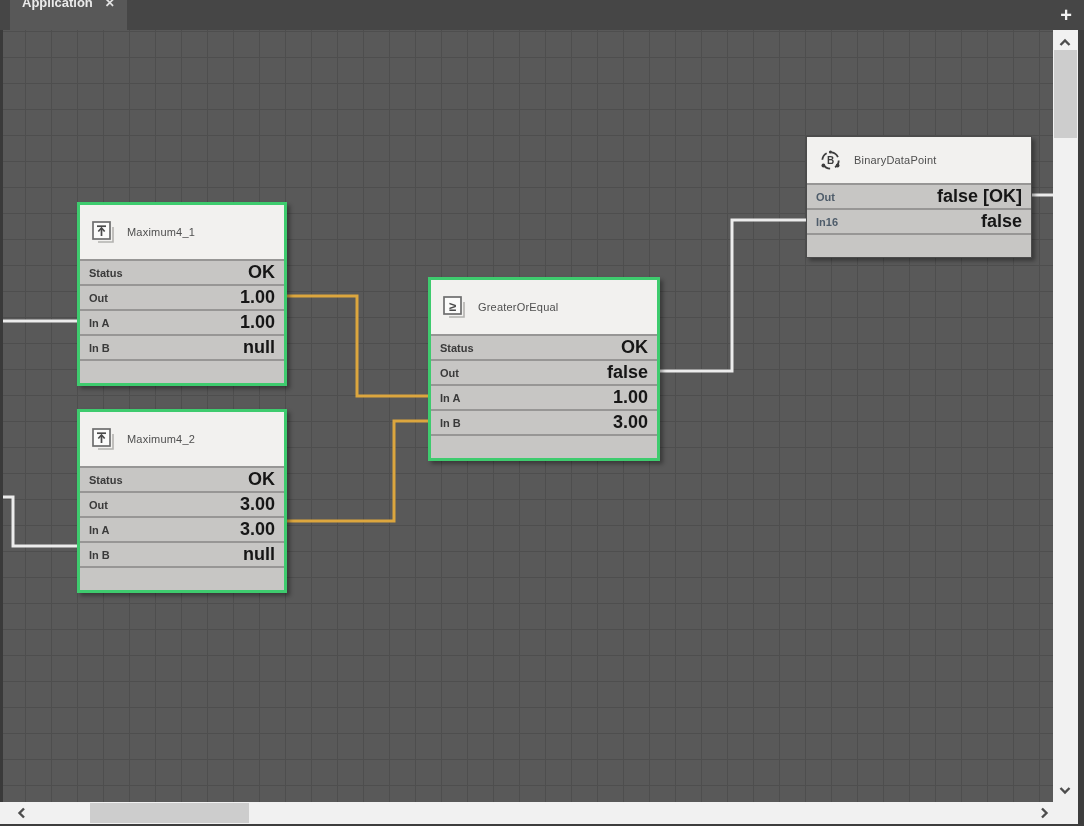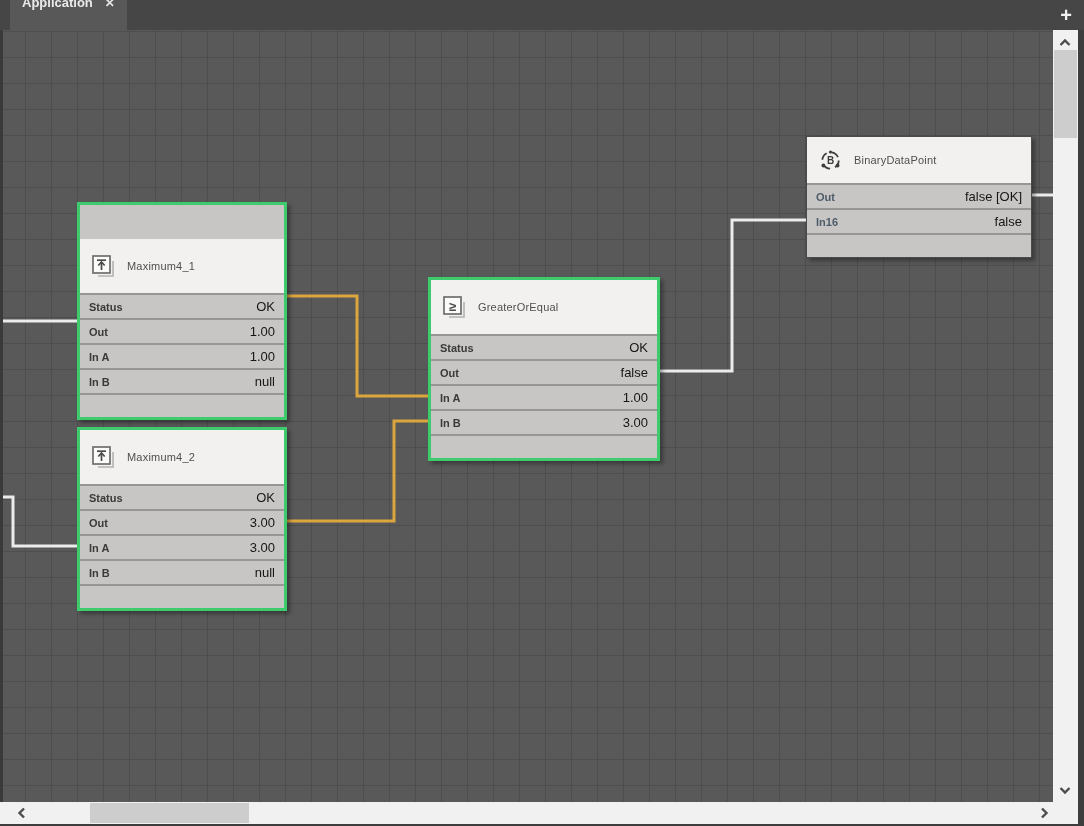--- a/index.html
+++ b/index.html
@@ -50,21 +50,21 @@
     padding-left:11px;box-sizing:border-box;
   }
   .node-title{font-size:11px;color:#4f4f4f;letter-spacing:0.2px;}
   .node-icon{width:25px;height:25px;display:inline-block;flex:0 0 auto;}
   .node-row{
     height:25px;box-sizing:border-box;border-top:2px solid #979695;
     display:flex;align-items:center;justify-content:space-between;
     padding:0 9px;background:#c7c6c4;
   }
   .slot-label{font-size:11px;font-weight:bold;color:#3a3a3a;}
-  .slot-value{font-size:13px;font-weight:normal;color:#161616;}
+  .slot-value{font-size:18px;font-weight:bold;color:#161616;}
   .bdp .slot-label{color:#4e5c6a;}
   .node-footer{height:24px;box-sizing:border-box;border-top:2px solid #979695;background:#c7c6c4;}
   
   .vscroll{
     position:absolute;left:1053px;top:30px;width:25px;height:772px;
     background:#f1f1f1;
   }
   .vscroll .arrow-up{position:absolute;left:4px;top:5px;}
   .vscroll .arrow-down{position:absolute;left:4px;bottom:4px;}
   .vthumb{position:absolute;left:1px;top:20px;width:23px;height:88px;background:#cdcdcd;}
@@ -93,21 +93,21 @@
 <svg class="wire-layer" width="1084" height="826">
   <polyline class="wire" points="3,321 77,321" stroke="#ececec"></polyline>
   <polyline class="wire" points="3,497 13,497 13,546 77,546" stroke="#ececec"></polyline>
   <polyline class="wire" points="287,296 357,296 357,396 428,396" stroke="#dca63e"></polyline>
   <polyline class="wire" points="287,521 394,521 394,421 428,421" stroke="#dca63e"></polyline>
   <polyline class="wire" points="660,371 732,371 732,220 806,220" stroke="#ececec"></polyline>
   <polyline class="wire" points="1032,195 1054,195" stroke="#ececec"></polyline>
 </svg>
 
 <div class="node selected" style="left:77px;top:202px;width:204px;">
-  <div class="node-header" style="height:54px;margin-top:34px;">
+  <div class="node-header" style="height:54px;">
     <span class="node-icon">
       <svg viewBox="0 0 25 25" width="25" height="25">
         <path d="M22 7 V22 H7" fill="none" stroke="#b3b2b0" stroke-width="1.6"></path>
         <rect x="2" y="2" width="17" height="17" fill="#fbfbfa" stroke="#6e6e6e" stroke-width="1.7"></rect>
         <line x1="6" y1="6.2" x2="15" y2="6.2" stroke="#4a4a4a" stroke-width="1.7"></line>
         <line x1="10.5" y1="16" x2="10.5" y2="8.5" stroke="#4a4a4a" stroke-width="1.7"></line>
         <path d="M7.3 11.5 L10.5 8 L13.7 11.5" fill="none" stroke="#4a4a4a" stroke-width="1.7"></path>
       </svg>
     </span>
     <span class="node-title">Maximum4_1</span>
@@ -124,21 +124,21 @@
     <span class="slot-label">In A</span>
     <span class="slot-value">1.00</span>
   </div>
   <div class="node-row">
     <span class="slot-label">In B</span>
     <span class="slot-value">null</span>
   </div>
   <div class="node-footer"></div>
 </div>
 
-<div class="node selected" style="left:77px;top:427px;width:204px;">
+<div class="node selected" style="left:77px;top:409px;width:204px;">
   <div class="node-header" style="height:54px;">
     <span class="node-icon">
       <svg viewBox="0 0 25 25" width="25" height="25">
         <path d="M22 7 V22 H7" fill="none" stroke="#b3b2b0" stroke-width="1.6"></path>
         <rect x="2" y="2" width="17" height="17" fill="#fbfbfa" stroke="#6e6e6e" stroke-width="1.7"></rect>
         <line x1="6" y1="6.2" x2="15" y2="6.2" stroke="#4a4a4a" stroke-width="1.7"></line>
         <line x1="10.5" y1="16" x2="10.5" y2="8.5" stroke="#4a4a4a" stroke-width="1.7"></line>
         <path d="M7.3 11.5 L10.5 8 L13.7 11.5" fill="none" stroke="#4a4a4a" stroke-width="1.7"></path>
       </svg>
     </span>

